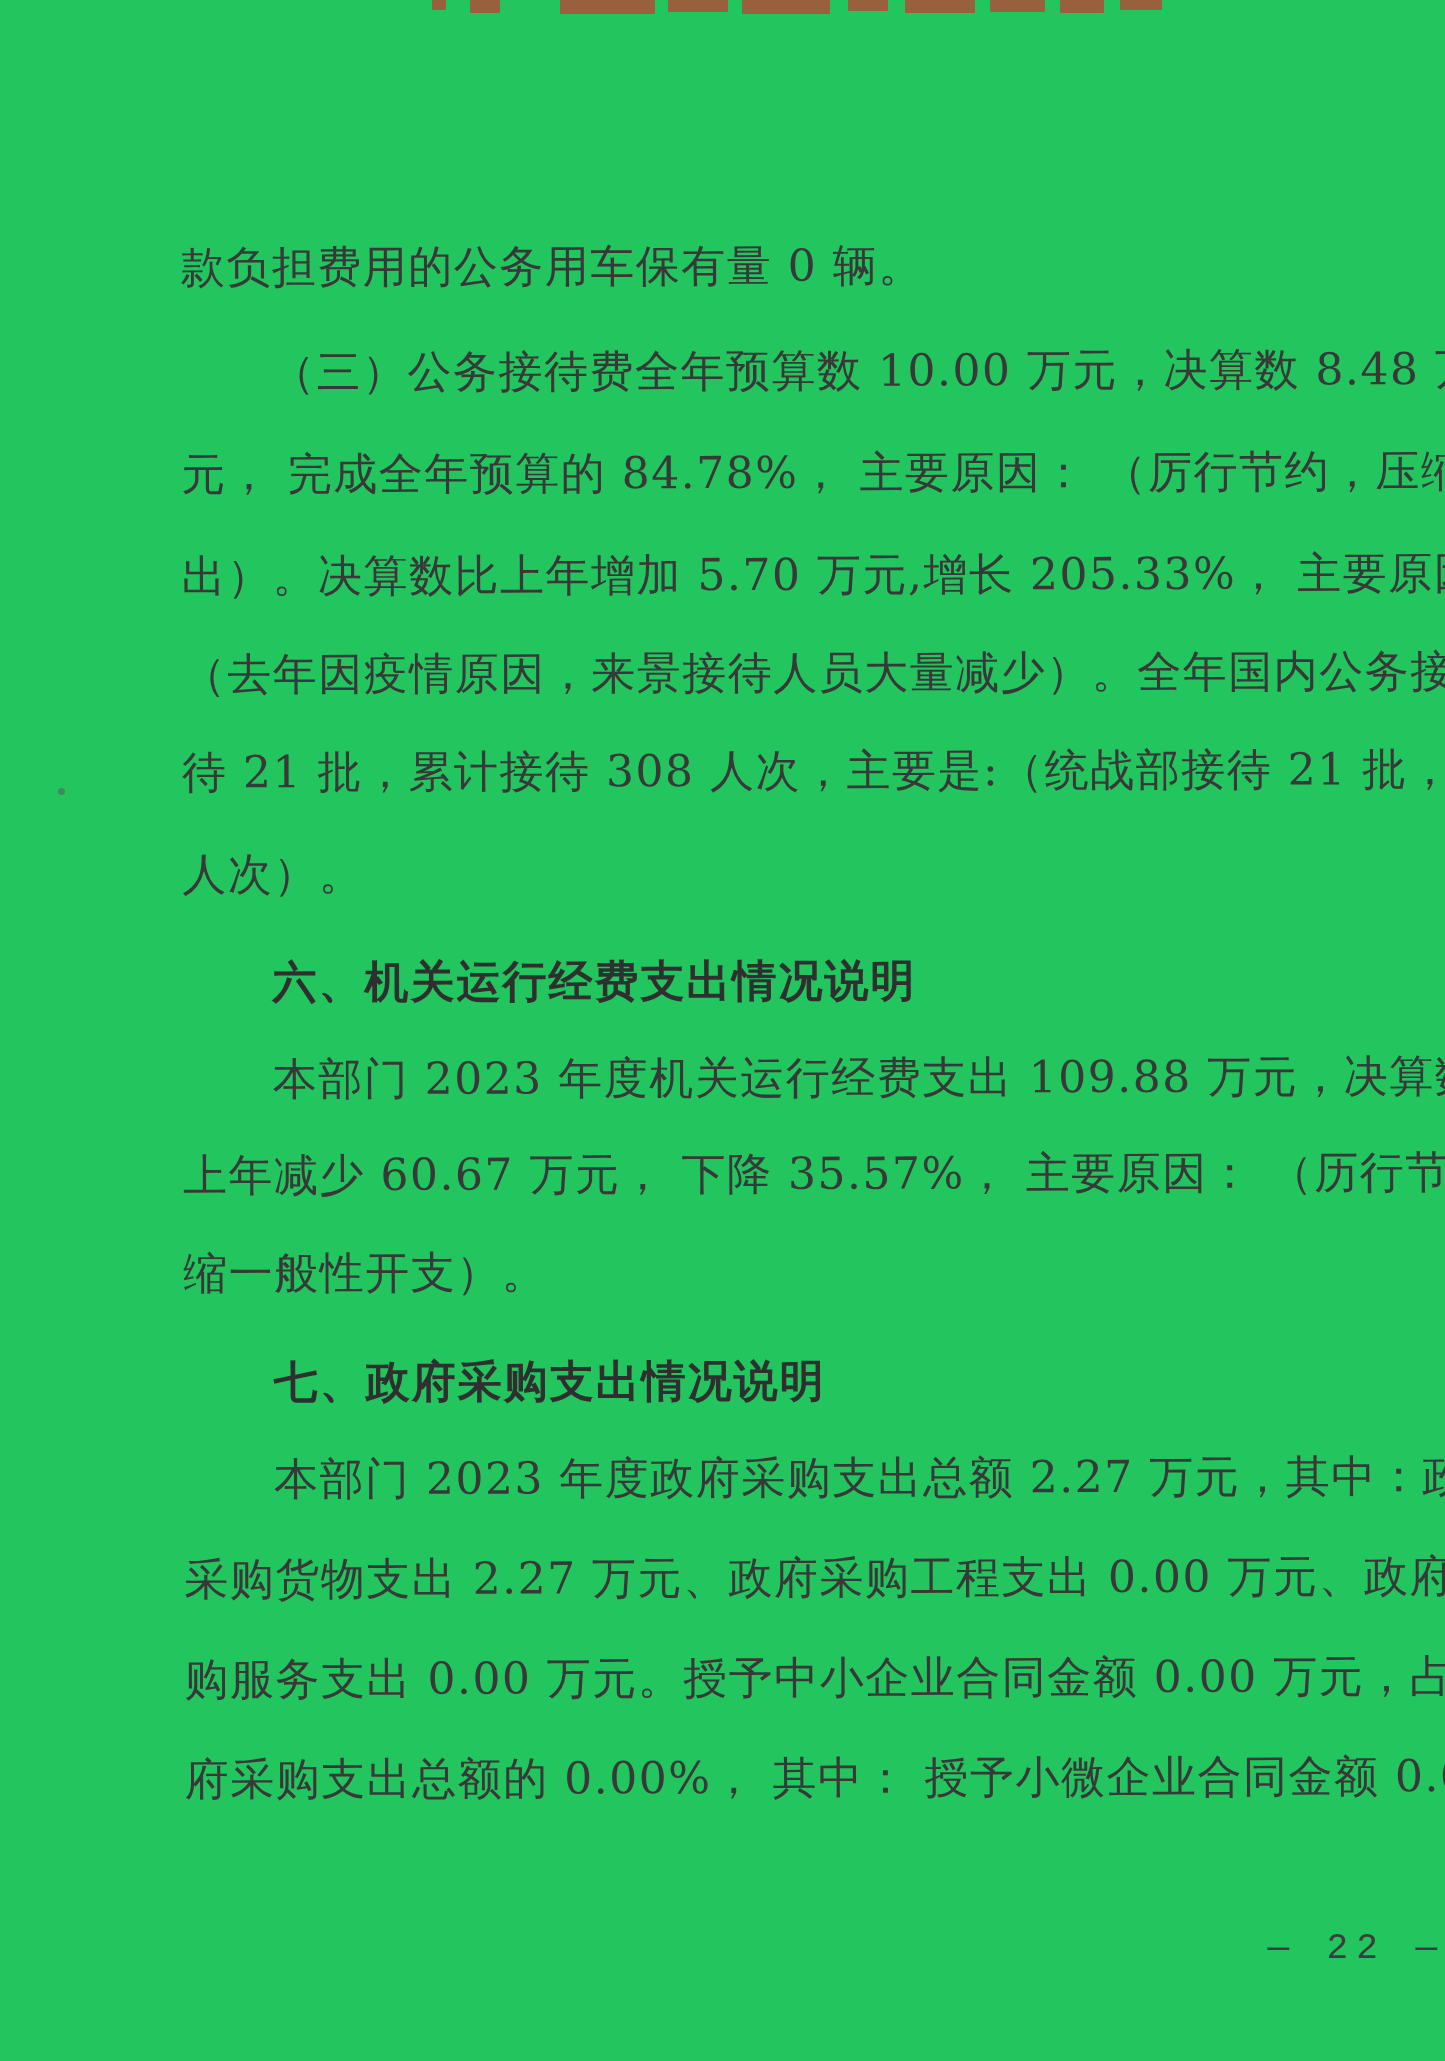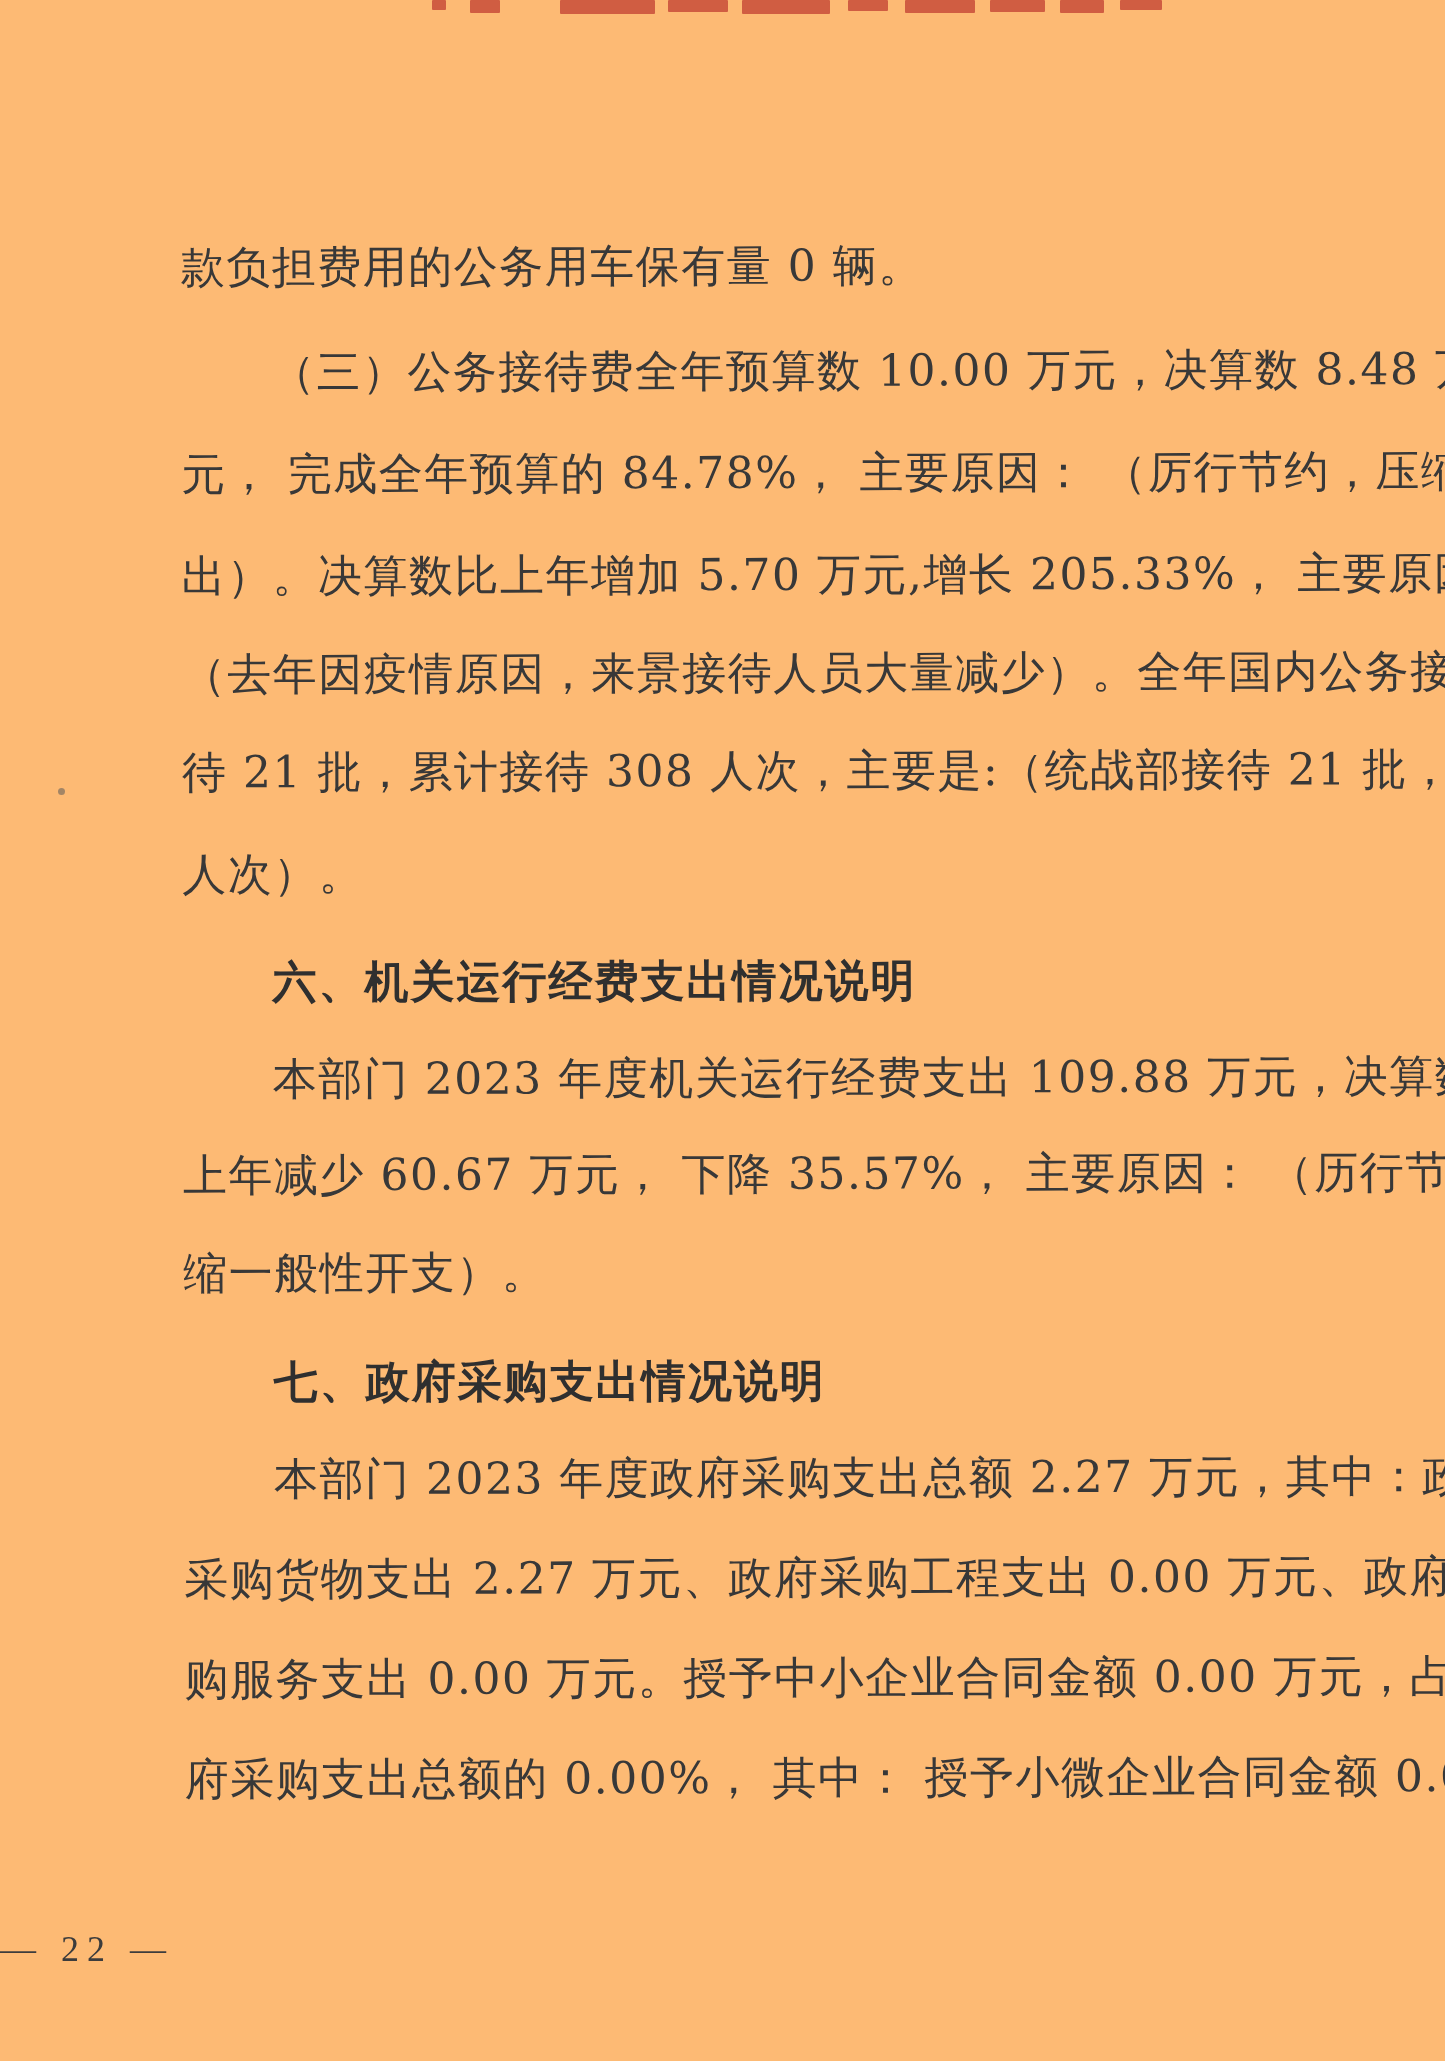--- a/index.html
+++ b/index.html
@@ -4,21 +4,21 @@
 <style>
   html, body {
     margin: 0;
     padding: 0;
     background: #ffffff;
   }
   .page {
     position: relative;
     width: 1445px;
     height: 2061px;
-    background: #fdba74;
+    background: #22c55e;
     overflow: hidden;
     font-family: "DejaVu Serif", "Liberation Serif", serif;
   }
   
   .top-artifacts {
     position: absolute;
     top: 0; left: 0;
     width: 100%; height: 20px;
   }
   .frag {
@@ -90,25 +90,25 @@
   .y13 { top: 1452px; }
   .y14 { top: 1552px; }
   .y15 { top: 1652px; }
   .y16 { top: 1752px; }
 
   .page-number {
     position: absolute;
     left: 0;
     top: 1928px;
     width: 100%;
-    text-align: left;
+    text-align: right;
     font-size: 36px;
     letter-spacing: 8px;
     color: #3c3c3c;
-    font-family: Liberation Serif, serif;
+    font-family: Liberation Mono, monospace;
   }
 </style>
 </head>
 <body>
 
 <div class="page">
 
   <div class="top-artifacts">
     <div class="frag f1"></div>
     <div class="frag f2"></div>

